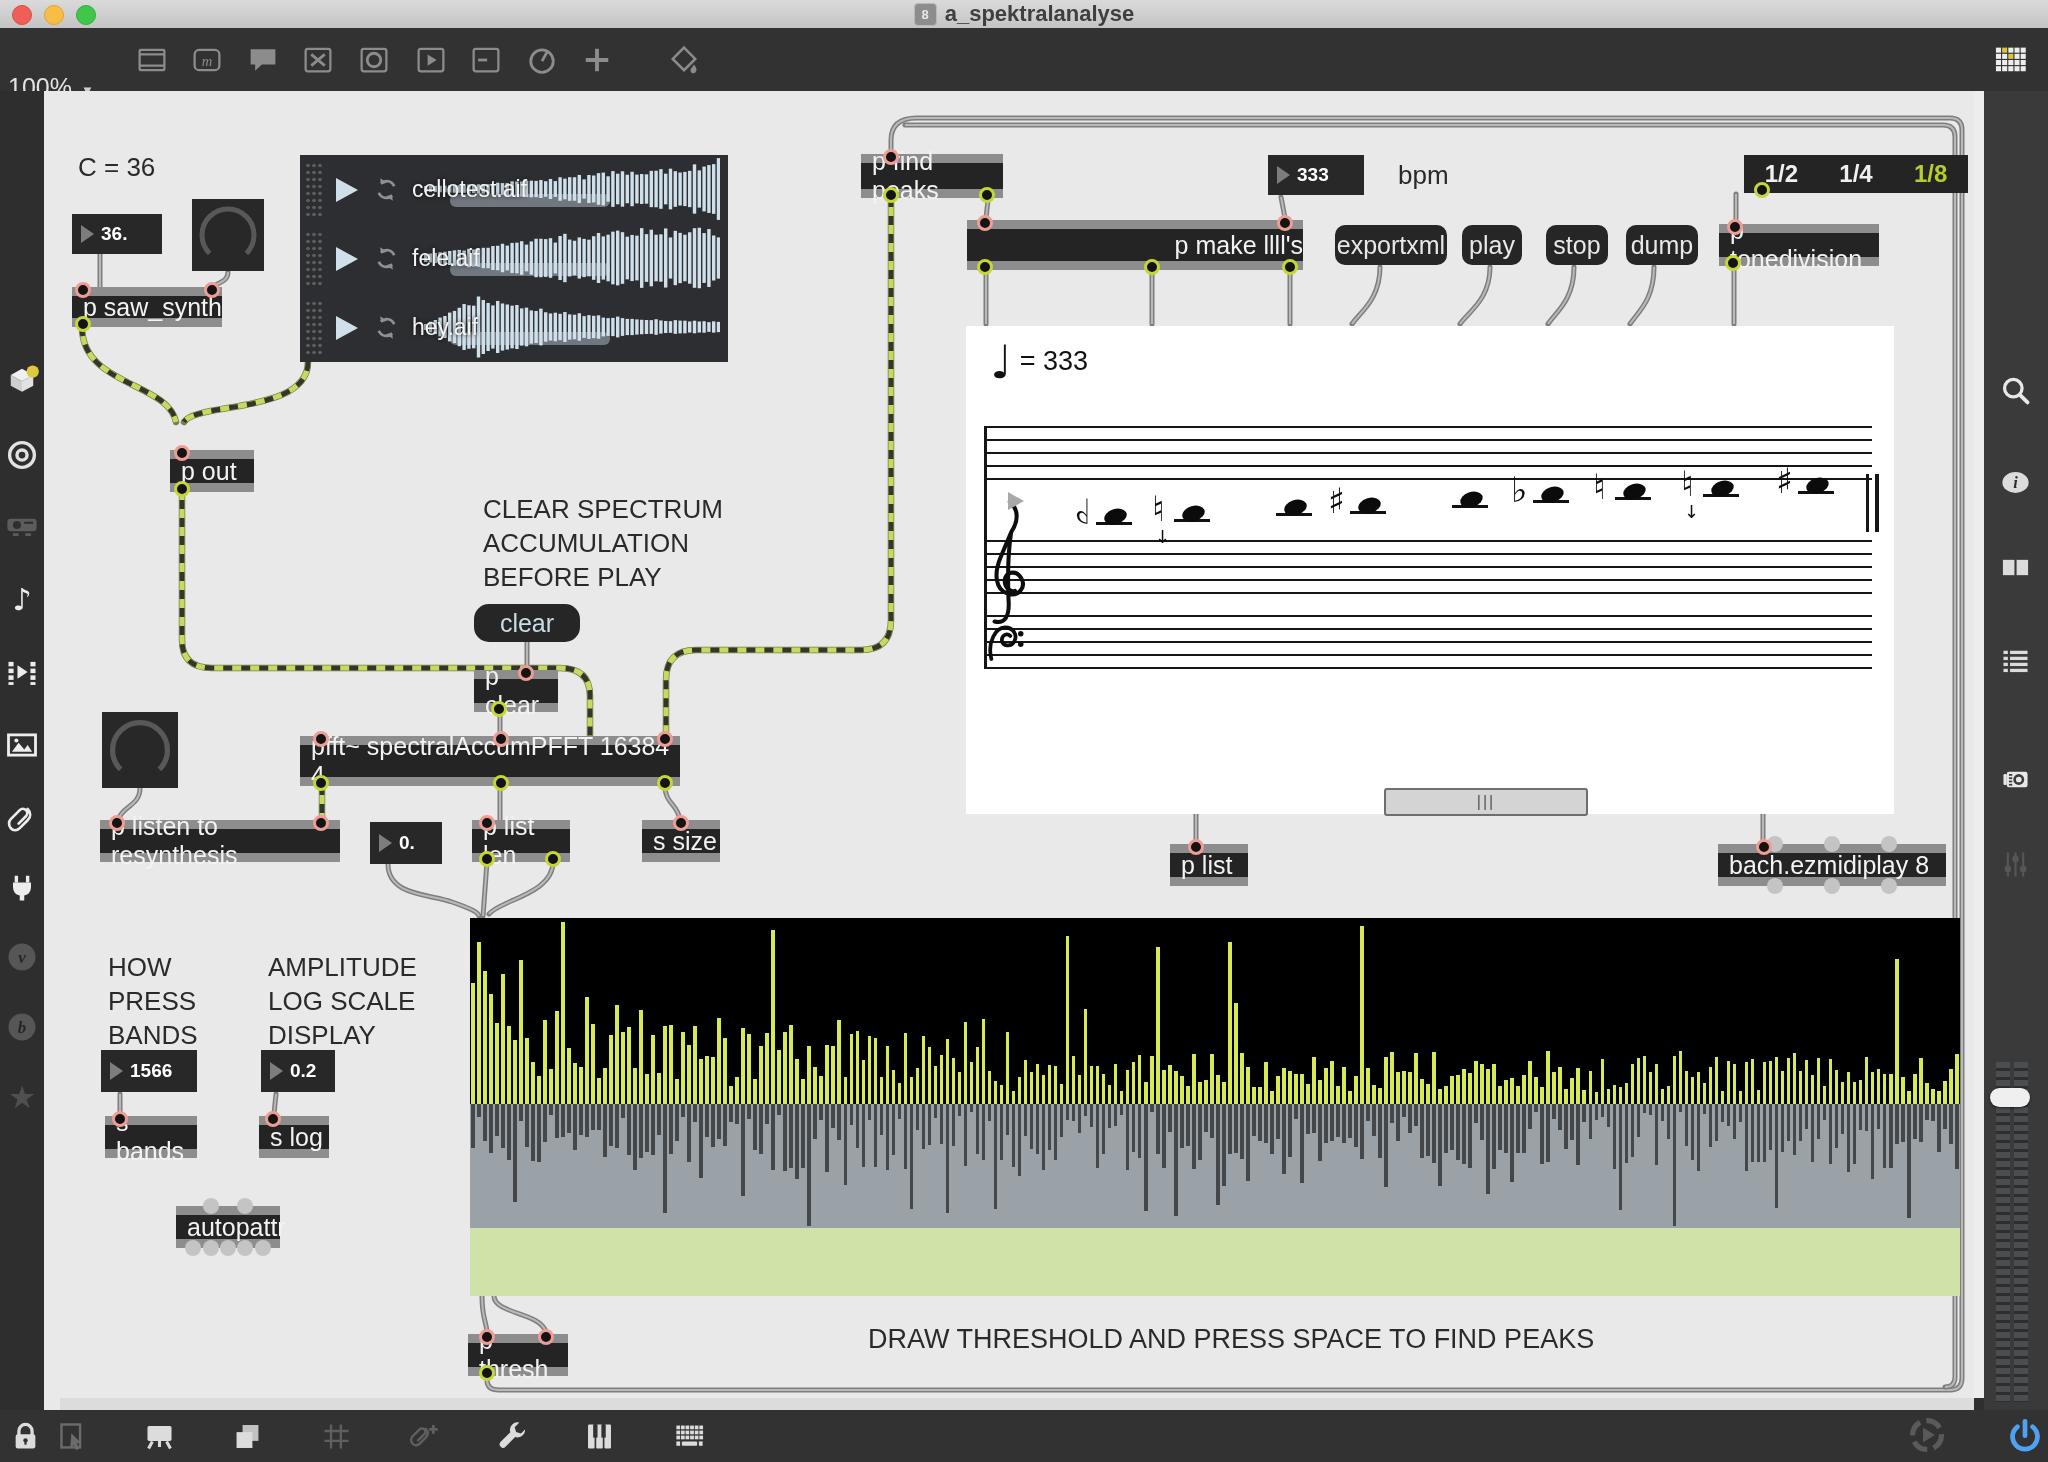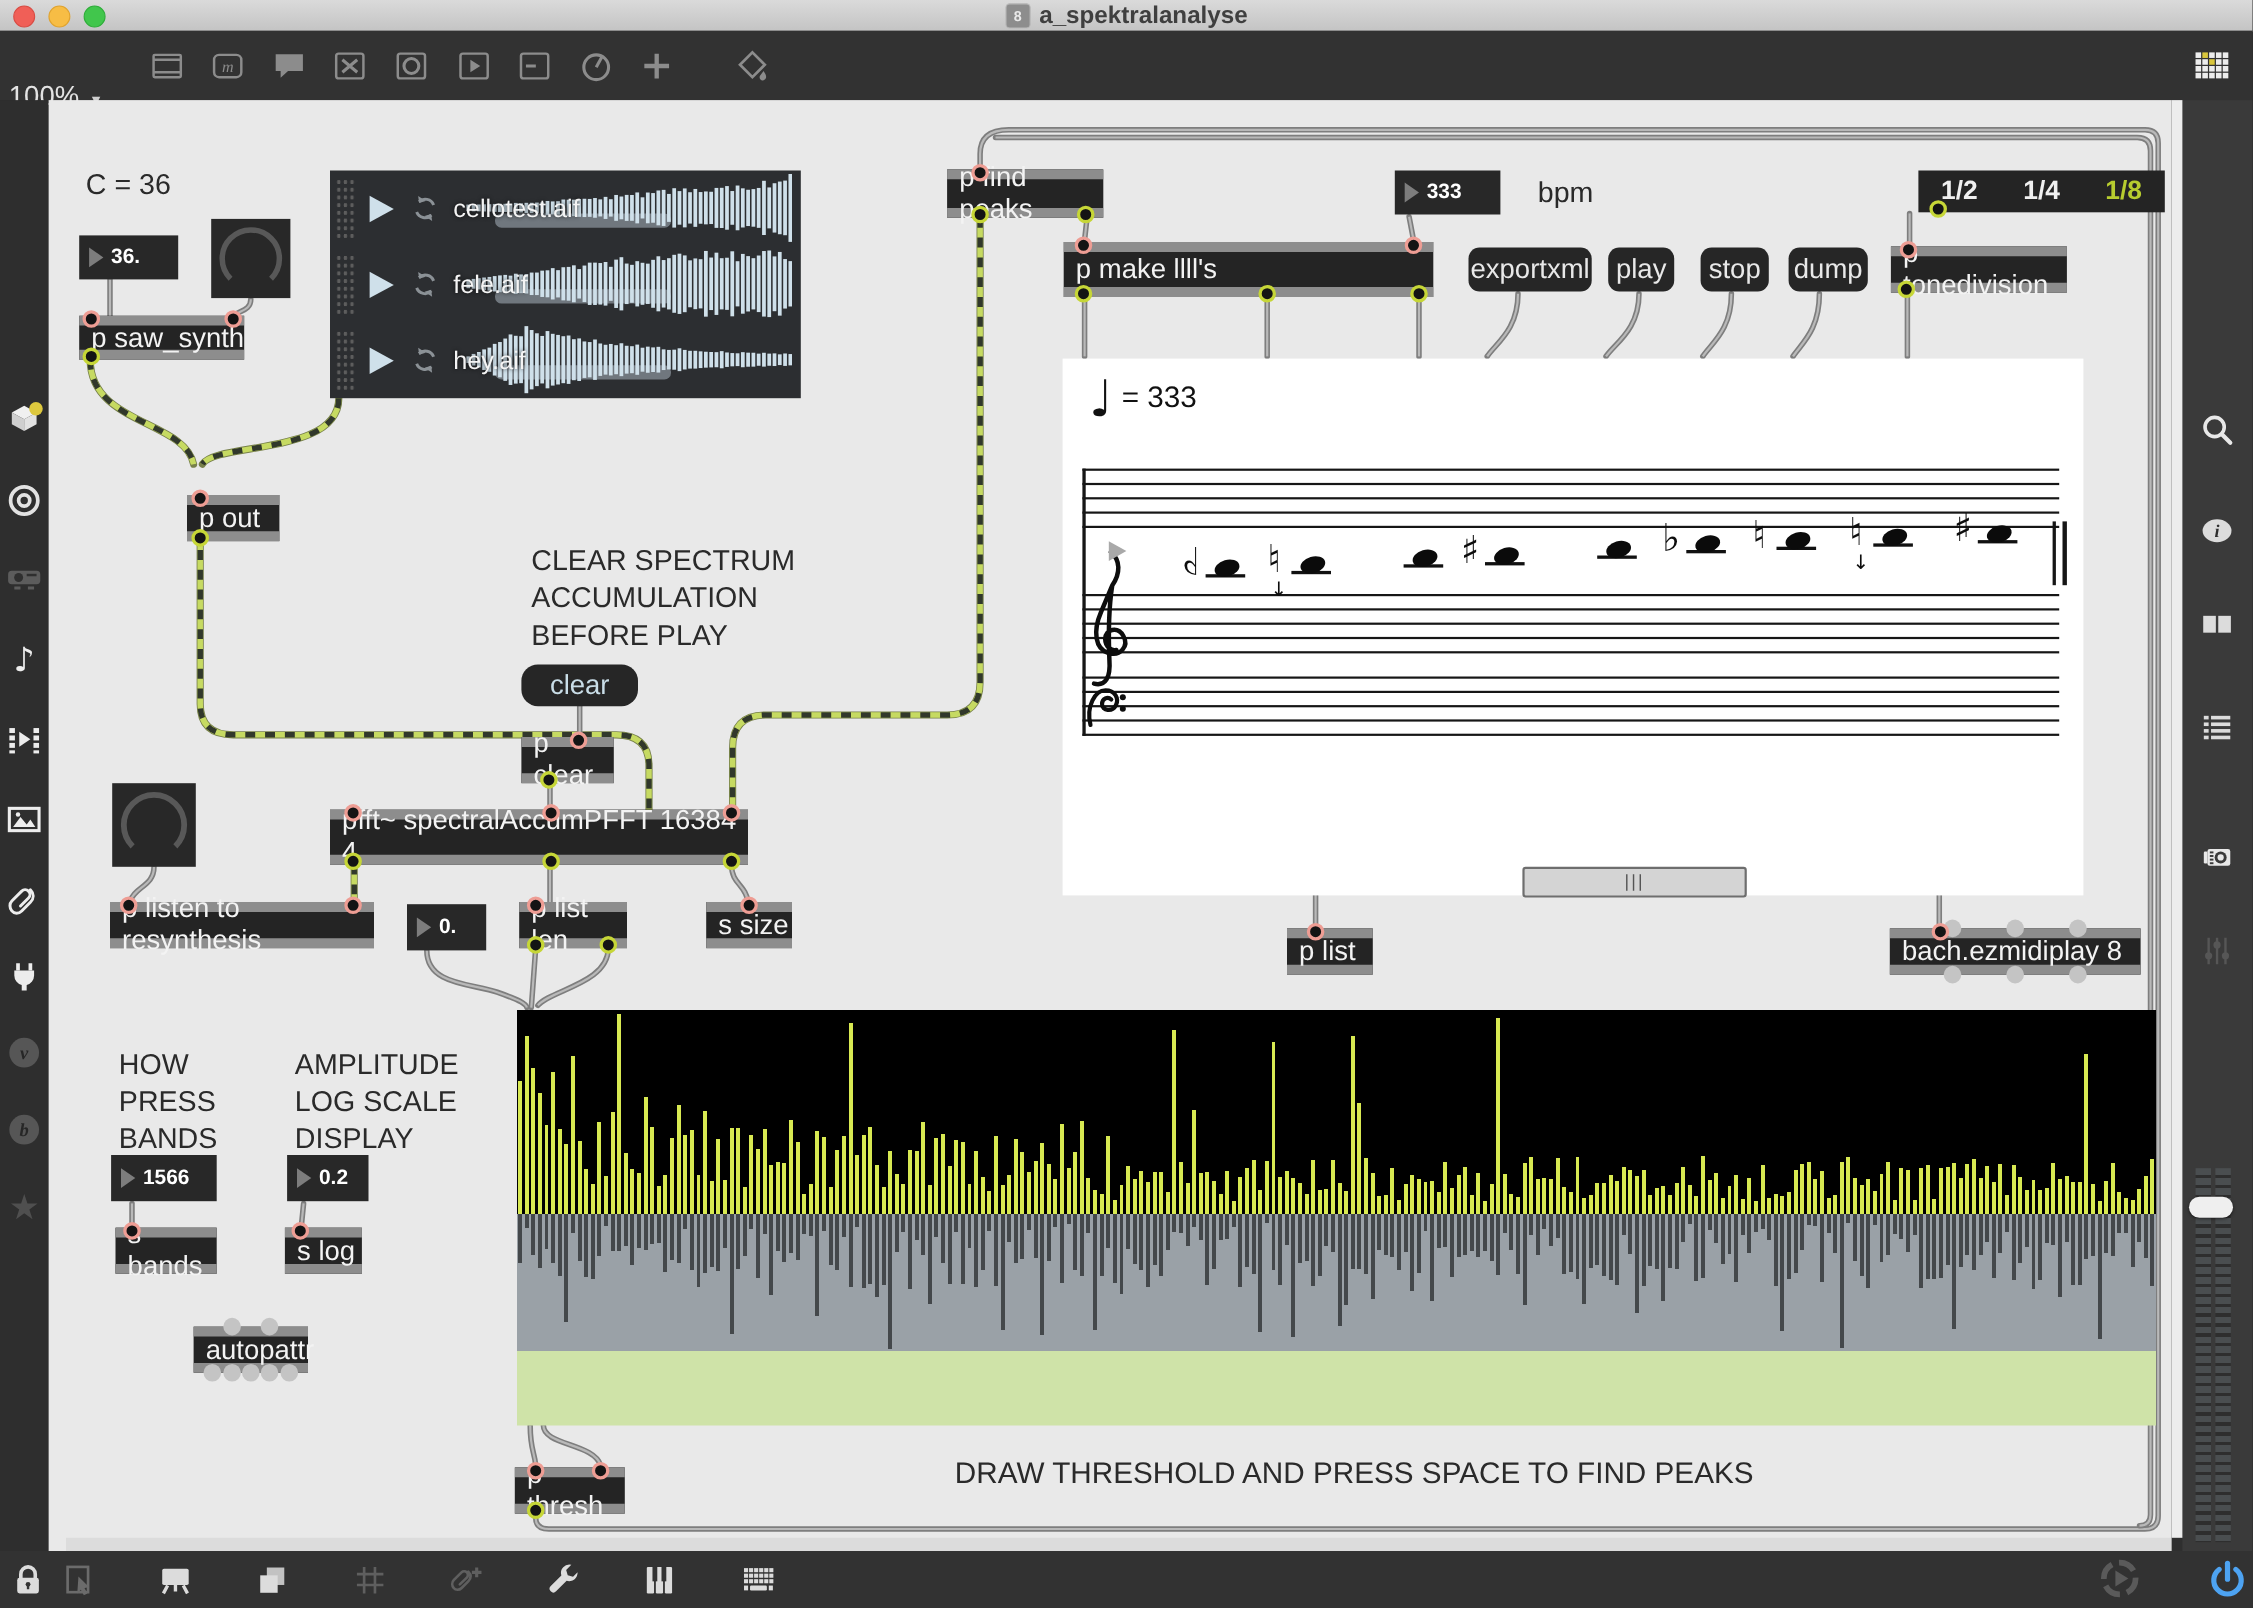--- a/index.html
+++ b/index.html
@@ -1040,21 +1040,21 @@
         <div class="port in" style="left: 11px;"></div>
         <div class="port in" style="left: 70px;"></div>
         <div class="port out" style="left: 11px;"></div>
       </div>
       <div class="obj" style="position: absolute; left: 861px; top: 154px; width: 142px; height: 44px;">
         <span>p find peaks</span>
         <div class="port in" style="left: 21.82px;"></div>
         <div class="port out" style="left: 21.82px;"></div>
         <div class="port out" style="left: 118.38px;"></div>
       </div>
-      <div class="obj" style="position: absolute; left: 967px; top: 220px; width: 336px; height: 50px;">
+      <div class="obj" style="position: absolute; left: 967px; top: 220px; width: 336px; height: 50px; justify-content: flex-end;">
         <span>p make llll's</span>
         <div class="port in" style="left: 10.48px;"></div>
         <div class="port in" style="left: 309.52px;"></div>
         <div class="port out" style="left: 10.48px;"></div>
         <div class="port out" style="left: 176.8px;"></div>
         <div class="port out" style="left: 314.56px;"></div>
       </div>
       <div class="obj" style="position: absolute; left: 1719px; top: 224px; width: 160px; height: 42px;">
         <span>p tonedivision</span>
         <div class="port in" style="left: 8px;"></div>

